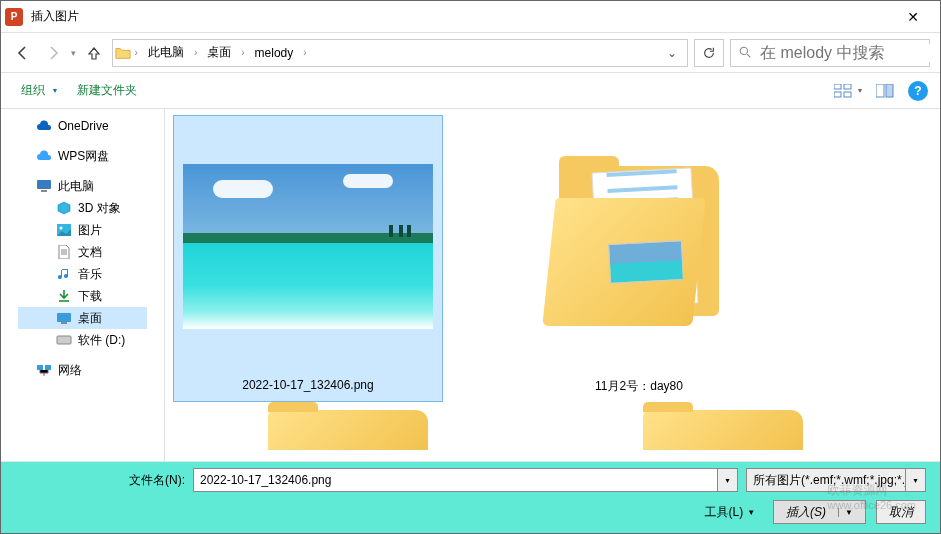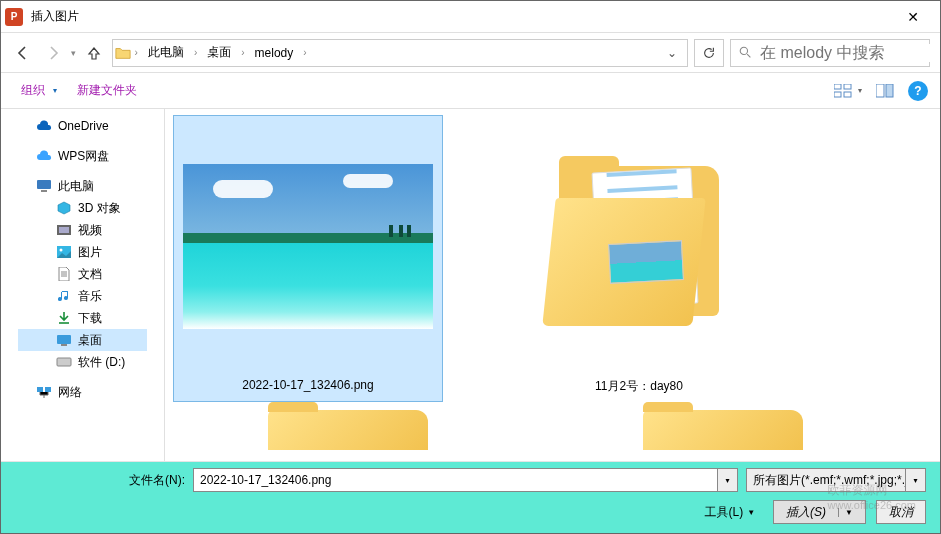--- a/index.html
+++ b/index.html
@@ -16,21 +16,21 @@
   .nav-arrow.up { color:#404040; }
   .breadcrumb-box { flex:1; height:28px; border:1px solid #ccc; display:flex; align-items:center; padding:0 2px; gap:2px; background:#fff; }
   .bc-item { padding:0 6px; height:24px; display:flex; align-items:center; cursor:pointer; }
   .bc-sep { color:#888; font-size:10px; padding:0 2px; }
   .bc-dropdown { width:26px; height:26px; display:flex; align-items:center; justify-content:center; color:#555; cursor:pointer; }
   .refresh-btn { width:30px; height:28px; border:1px solid #ccc; display:flex; align-items:center; justify-content:center; cursor:pointer; }
   .search-box { width:200px; height:28px; border:1px solid #ccc; display:flex; align-items:center; padding:0 8px; color:#888; gap:8px; }
   .search-box input { border:none; outline:none; flex:1; font-size:16px; color:#888; }
   
   .toolbar { height:36px; display:flex; align-items:center; padding:0 12px; gap:4px; border-bottom:1px solid #e0e0e0; }
-  .tb-item { color:#a21caf; padding:4px 8px; cursor:pointer; display:flex; align-items:center; gap:4px; }
+  .tb-item { color:#15803d; padding:4px 8px; cursor:pointer; display:flex; align-items:center; gap:4px; }
   .tb-item.sep::after { content:"▾"; font-size:8px; color:#1a6bb8; margin-left:4px; }
   .tb-right { margin-left:auto; display:flex; gap:14px; align-items:center; }
   .view-icon { width:18px; height:18px; cursor:pointer; display:flex; align-items:center; justify-content:center; }
   .help-icon { width:20px; height:20px; background:#209cee; color:#fff; border-radius:50%; display:flex; align-items:center; justify-content:center; font-weight:bold; cursor:pointer; }
   
   .body-area { display:flex; height: 352px; position:relative; }
   .sidebar { width:164px; border-right:1px solid #e0e0e0; overflow-y:auto; padding:6px 17px; }
   .tree-item { height:22px; display:flex; align-items:center; padding:0 8px 0 18px; gap:6px; cursor:pointer; white-space:nowrap; }
   .tree-item.child { padding-left:38px; }
   .tree-item.selected { background:#cce8ff; }
@@ -199,29 +199,20 @@
         </span>
       <span>此电脑</span>
     </div>
     <div class="tree-item child">
       <span class="ti-icon">
           <svg width="14" height="14" viewBox="0 0 14 14">
             <path d="M7 1l6 3v6l-6 3-6-3V4z" fill="#34b6e4" stroke="#1980aa" stroke-width="0.6"></path>
           </svg>
         </span>
       <span>3D 对象</span>
-    </div>
-    <div class="tree-item child">
-      <span class="ti-icon">
-          <svg width="14" height="12" viewBox="0 0 14 12">
-            <rect x="0" y="1" width="14" height="10" fill="#666"></rect>
-            <rect x="2" y="3" width="10" height="6" fill="#aac"></rect>
-          </svg>
-        </span>
-      <span>视频</span>
     </div>
     <div class="tree-item child">
       <span class="ti-icon">
           <svg width="14" height="12" viewBox="0 0 14 12">
             <rect x="0" y="0" width="14" height="12" fill="#34b6e4"></rect>
             <circle cx="4" cy="4" r="1.5" fill="#fff"></circle>
             <path d="M0 12l5-5 4 3 5-5v7z" fill="#2a8cb0"></path>
           </svg>
         </span>
       <span>图片</span>

